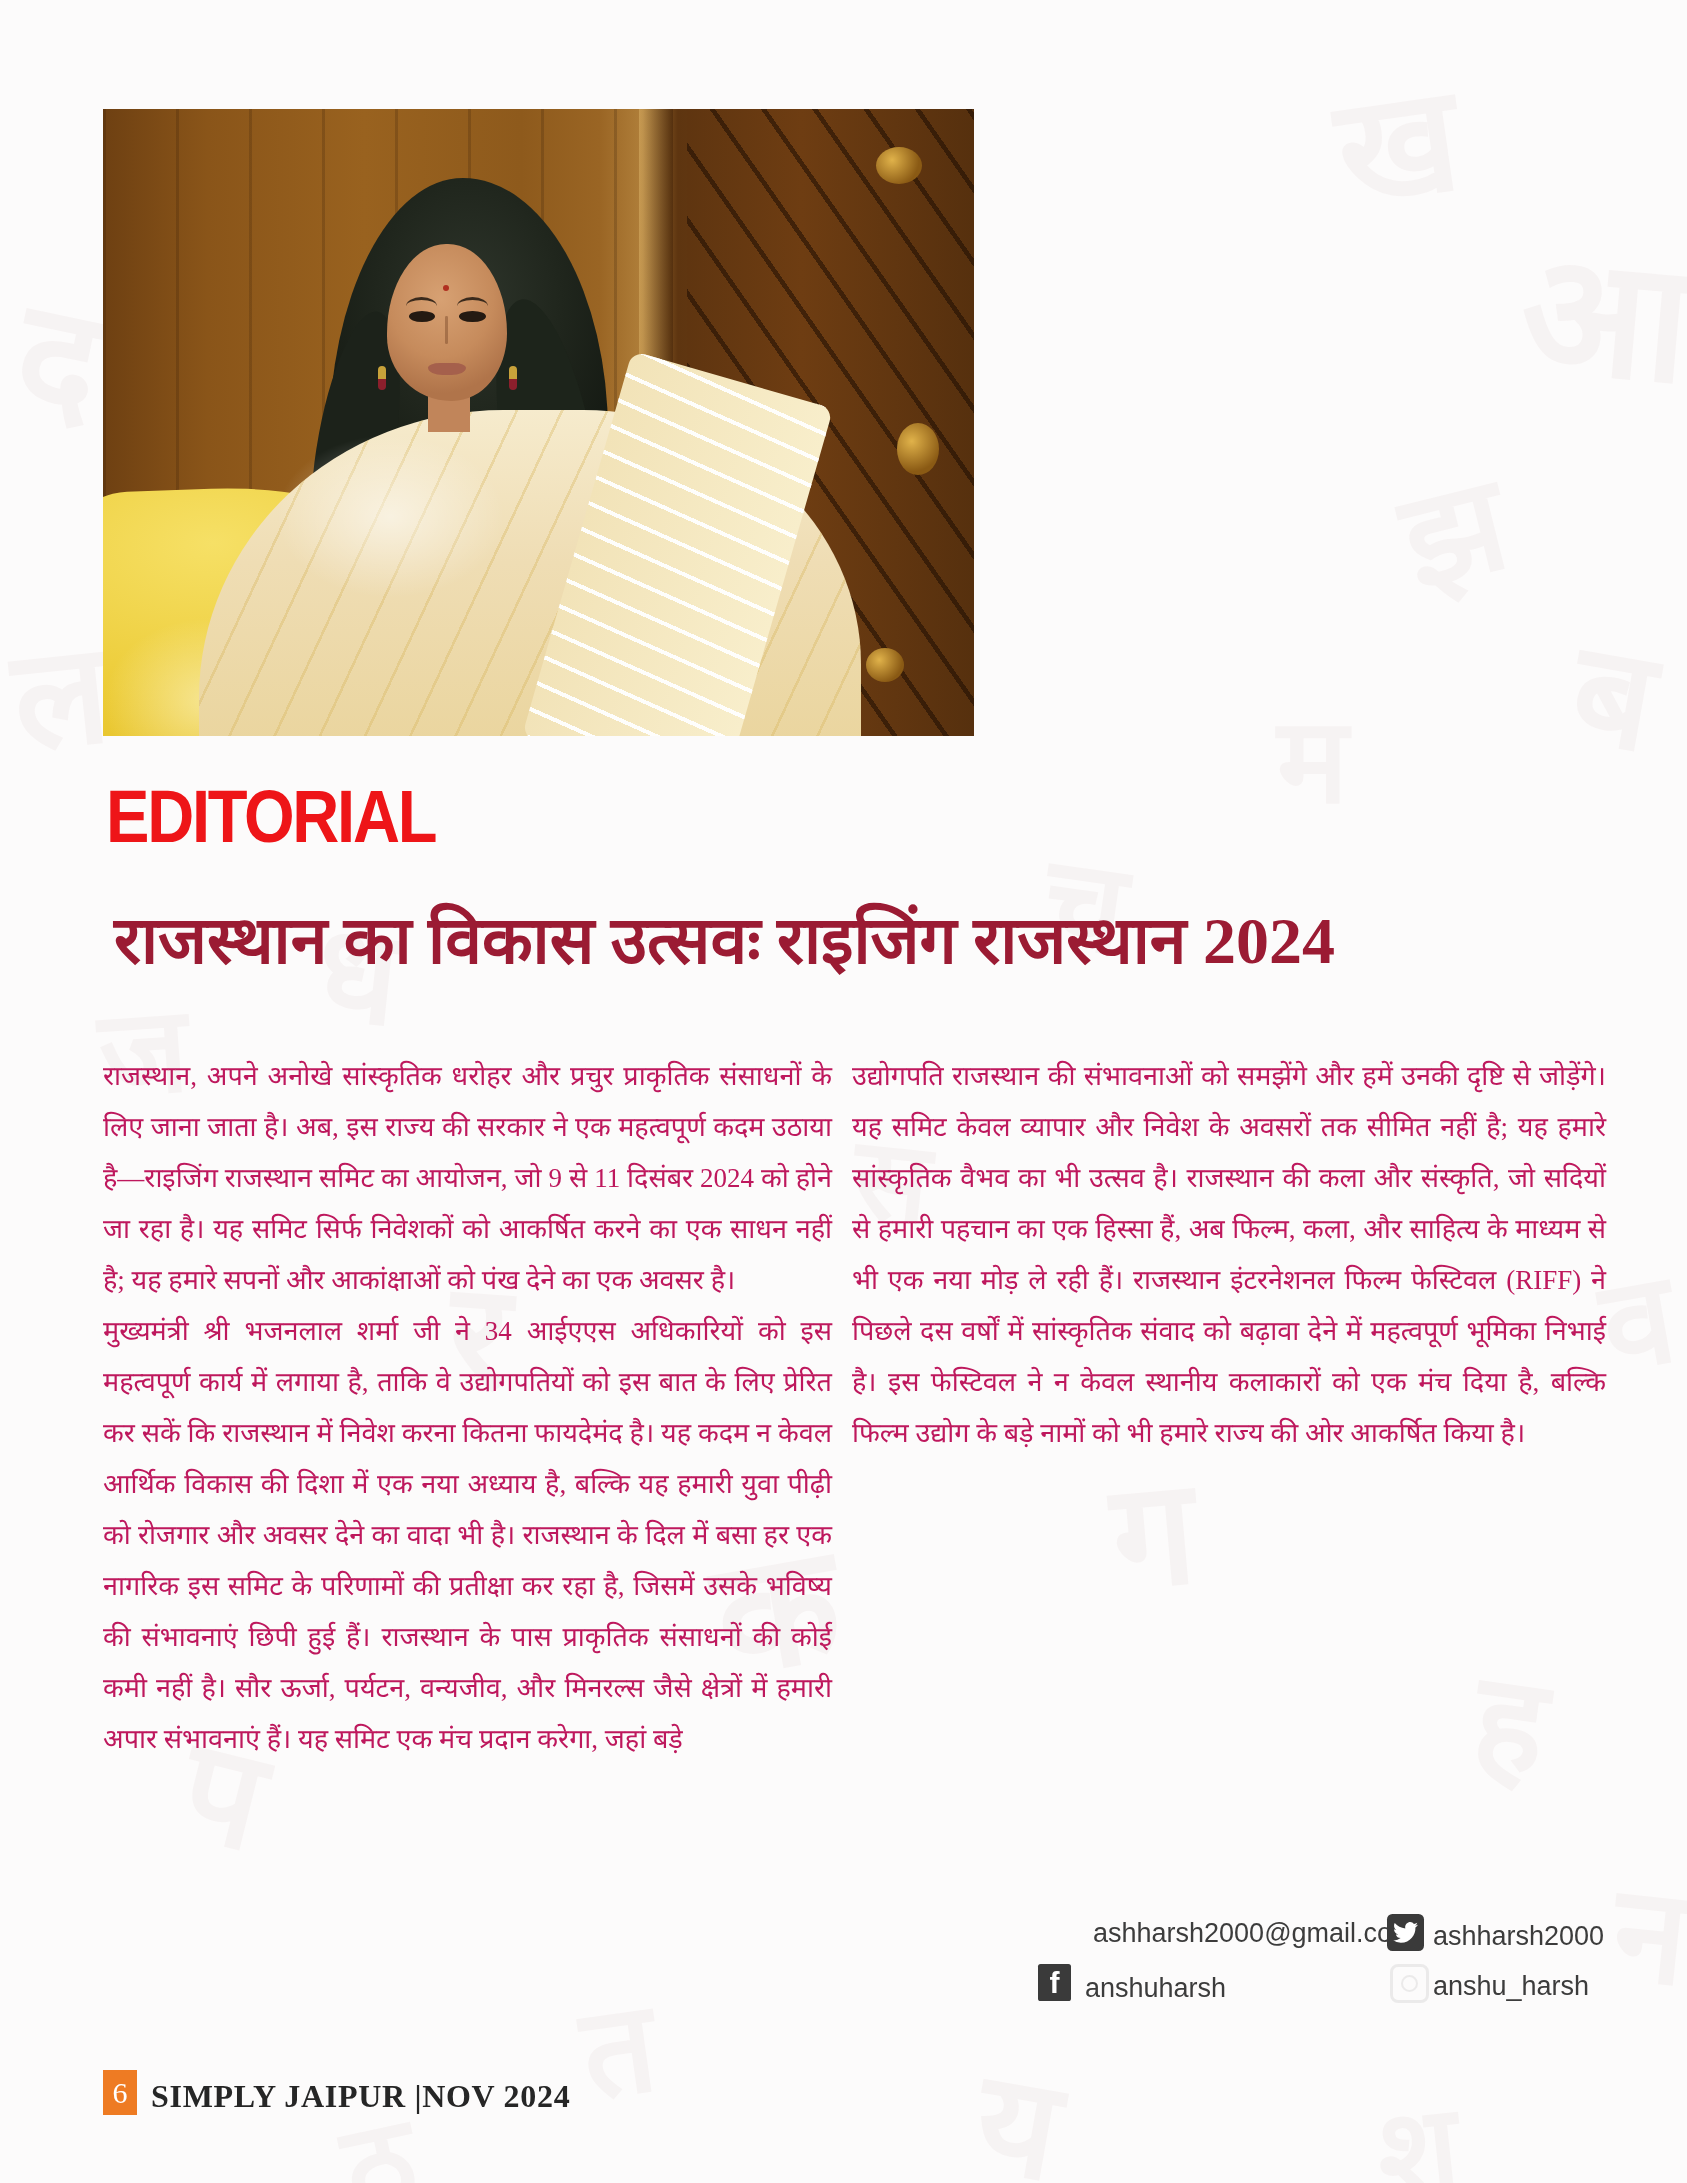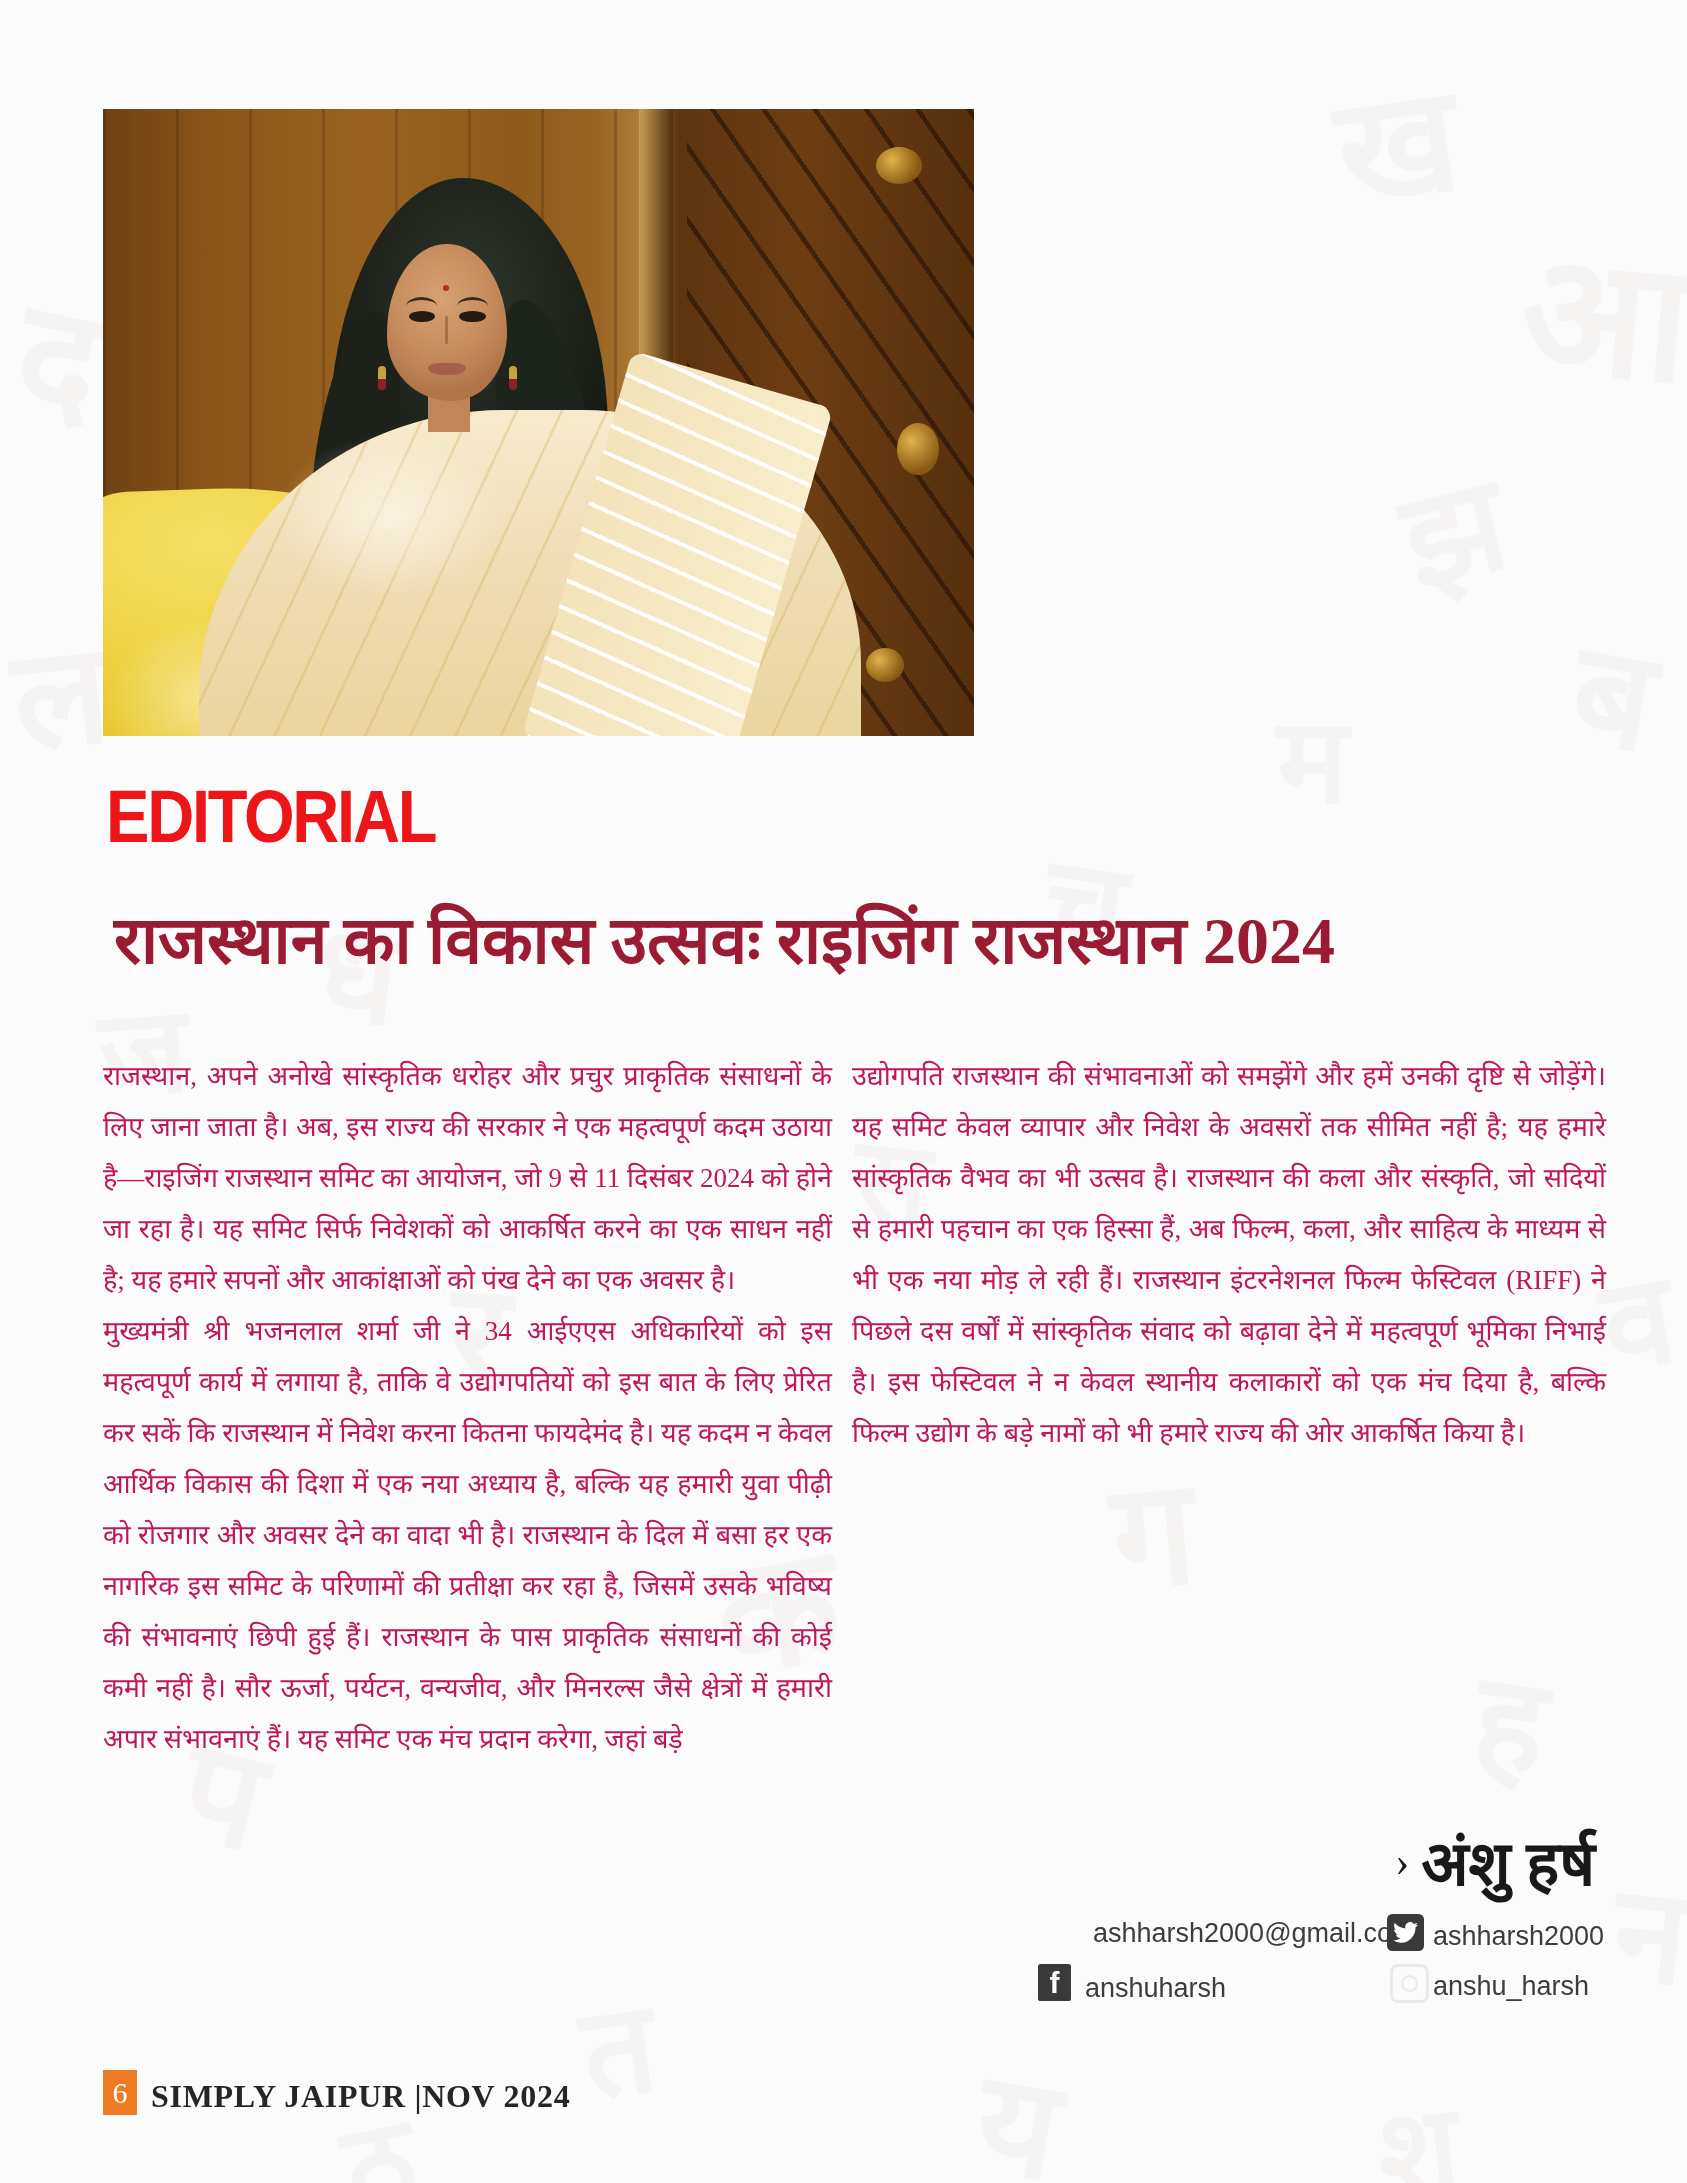--- a/index.html
+++ b/index.html
@@ -146,21 +146,20 @@
   <div class="headline">राजस्थान का विकास उत्सवः राइजिंग राजस्थान  2024</div>
 
   <div class="col col-left">
     <p>राजस्थान, अपने अनोखे सांस्कृतिक धरोहर और प्रचुर प्राकृतिक संसाधनों के लिए जाना जाता है। अब, इस राज्य की सरकार ने एक महत्वपूर्ण कदम उठाया है—राइजिंग राजस्थान समिट का आयोजन, जो 9 से 11 दिसंबर 2024 को  होने जा रहा है। यह समिट सिर्फ निवेशकों को आकर्षित करने का एक साधन नहीं है; यह हमारे सपनों और आकांक्षाओं को पंख देने का एक अवसर है।</p>
     <p>मुख्यमंत्री श्री भजनलाल शर्मा जी  ने 34 आईएएस अधिकारियों को इस महत्वपूर्ण कार्य में लगाया है, ताकि वे उद्योगपतियों को इस बात के लिए प्रेरित कर सकें कि राजस्थान में निवेश करना कितना फायदेमंद है। यह कदम न केवल आर्थिक विकास की दिशा में एक नया अध्याय है, बल्कि यह हमारी युवा पीढ़ी को रोजगार और अवसर देने का वादा भी है। राजस्थान के दिल में बसा हर एक नागरिक इस समिट के परिणामों की प्रतीक्षा कर रहा है, जिसमें उसके भविष्य की संभावनाएं छिपी हुई हैं। राजस्थान के पास प्राकृतिक संसाधनों की कोई कमी नहीं है।  सौर ऊर्जा, पर्यटन, वन्यजीव,  और मिनरल्स जैसे क्षेत्रों में हमारी अपार संभावनाएं हैं।   यह समिट एक मंच प्रदान करेगा, जहां बड़े</p>
   </div>
   <div class="col col-right">
     <p>उद्योगपति राजस्थान की संभावनाओं को समझेंगे और हमें उनकी दृष्टि से जोड़ेंगे। यह समिट केवल व्यापार और निवेश के अवसरों तक सीमित नहीं है; यह हमारे सांस्कृतिक वैभव का भी उत्सव है। राजस्थान की कला और संस्कृति, जो सदियों से हमारी पहचान का एक हिस्सा हैं, अब फिल्म, कला, और साहित्य के माध्यम से भी एक नया मोड़ ले रही हैं।  राजस्थान इंटरनेशनल फिल्म फेस्टिवल (RIFF) ने पिछले दस वर्षों में सांस्कृतिक संवाद को बढ़ावा देने में महत्वपूर्ण भूमिका निभाई है। इस फेस्टिवल ने न केवल स्थानीय कलाकारों को एक मंच दिया है, बल्कि फिल्म उद्योग के बड़े नामों को भी हमारे राज्य की ओर आकर्षित किया है।</p>
   </div>
 
-  <div class="signature"><span class="chev">›</span><span>अंशु हर्ष</span></div>
 
   <div class="contact c-email">ashharsh2000@gmail.com</div>
 
   <div class="icon-box tw-box">
     <svg width="25" height="25" viewBox="0 0 24 24" aria-hidden="true">
       <path fill="#ffffff" d="M23.953 4.57a10 10 0 01-2.825.775 4.958 4.958 0 002.163-2.723 9.99 9.99 0 01-3.127 1.195A4.92 4.92 0 0016.616 2c-2.73 0-4.942 2.21-4.942 4.936 0 .39.045.765.127 1.124C7.728 7.89 4.1 5.913 1.671 2.94a4.93 4.93 0 00-.666 2.475c0 1.71.87 3.213 2.188 4.096a4.904 4.904 0 01-2.228-.616v.06c0 2.39 1.7 4.38 3.952 4.83a4.996 4.996 0 01-2.212.085 4.937 4.937 0 004.604 3.417A9.868 9.868 0 010 19.54a13.94 13.94 0 007.548 2.212c9.142 0 14.307-7.72 13.995-14.646A10.025 10.025 0 0024 4.59z"></path>
     </svg>
   </div>
   <div class="contact c-tw">ashharsh2000</div>
 

